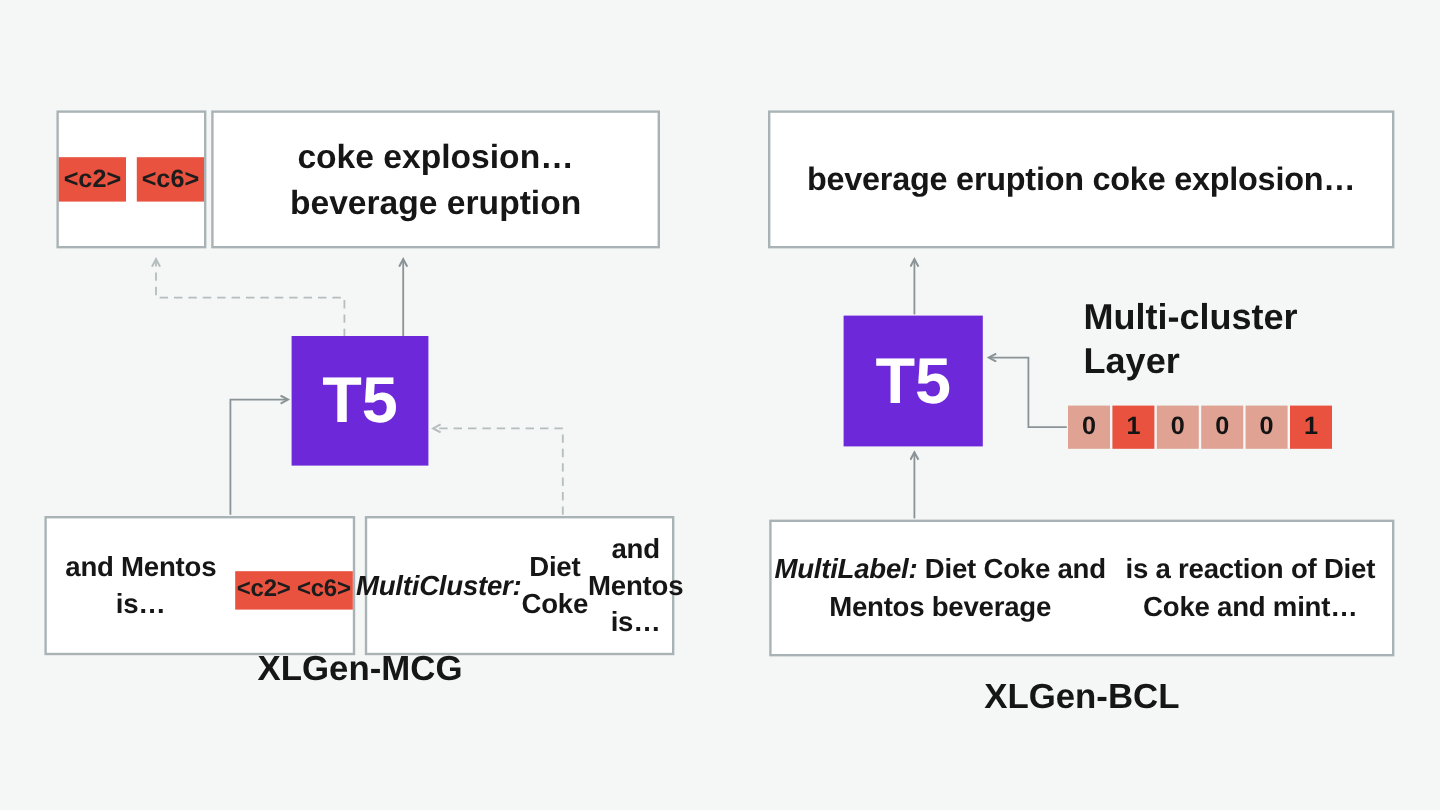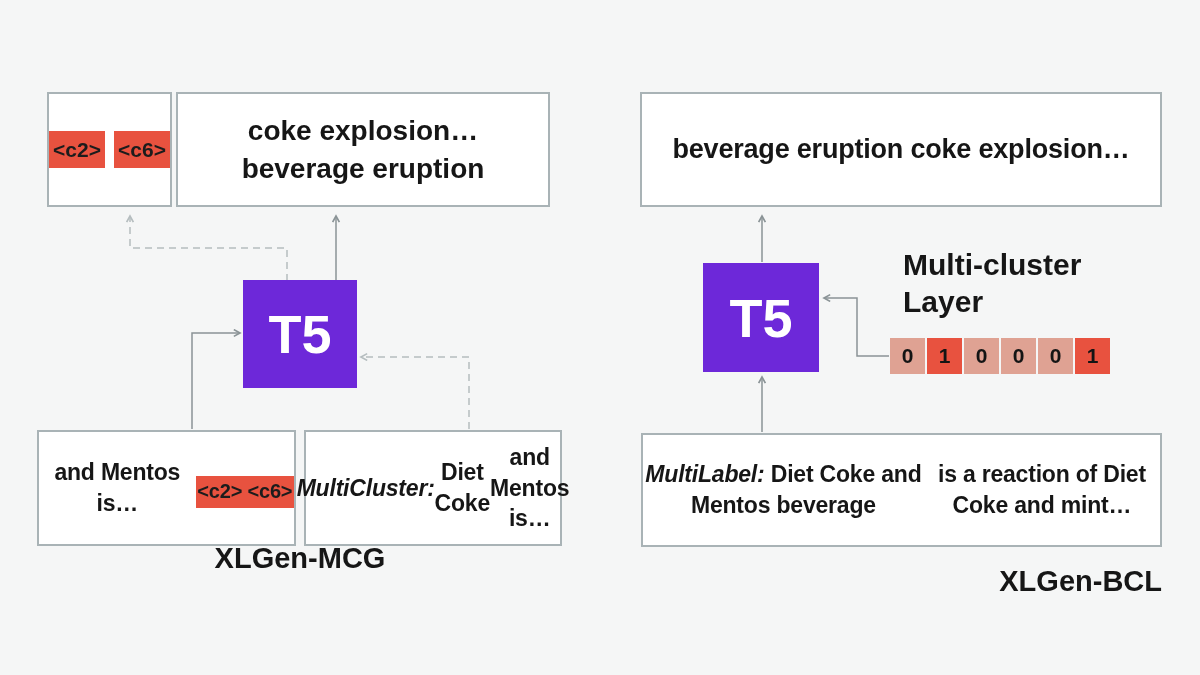--- a/index.html
+++ b/index.html
@@ -153,15 +153,15 @@
     <div class="cell" data-variant="off">0</div>
     <div class="cell" data-variant="off">0</div>
     <div class="cell" data-variant="on">1</div>
   </div>
 
   <div class="box col inptext" style="left:641px;top:433px;width:521px;height:114px;">
     <div><span class="prefix">MultiLabel:</span><span> Diet Coke and Mentos beverage</span></div>
     <div>is a reaction of Diet Coke and mint…</div>
   </div>
 
-  <div class="caption" style="left:641px;top:565px;width:521px;text-align:right;">XLGen-BCL</div>
+  <div class="caption" style="left:641px;top:565px;width:521px;">XLGen-BCL</div>
 
 </div>
 
 </body></html>

